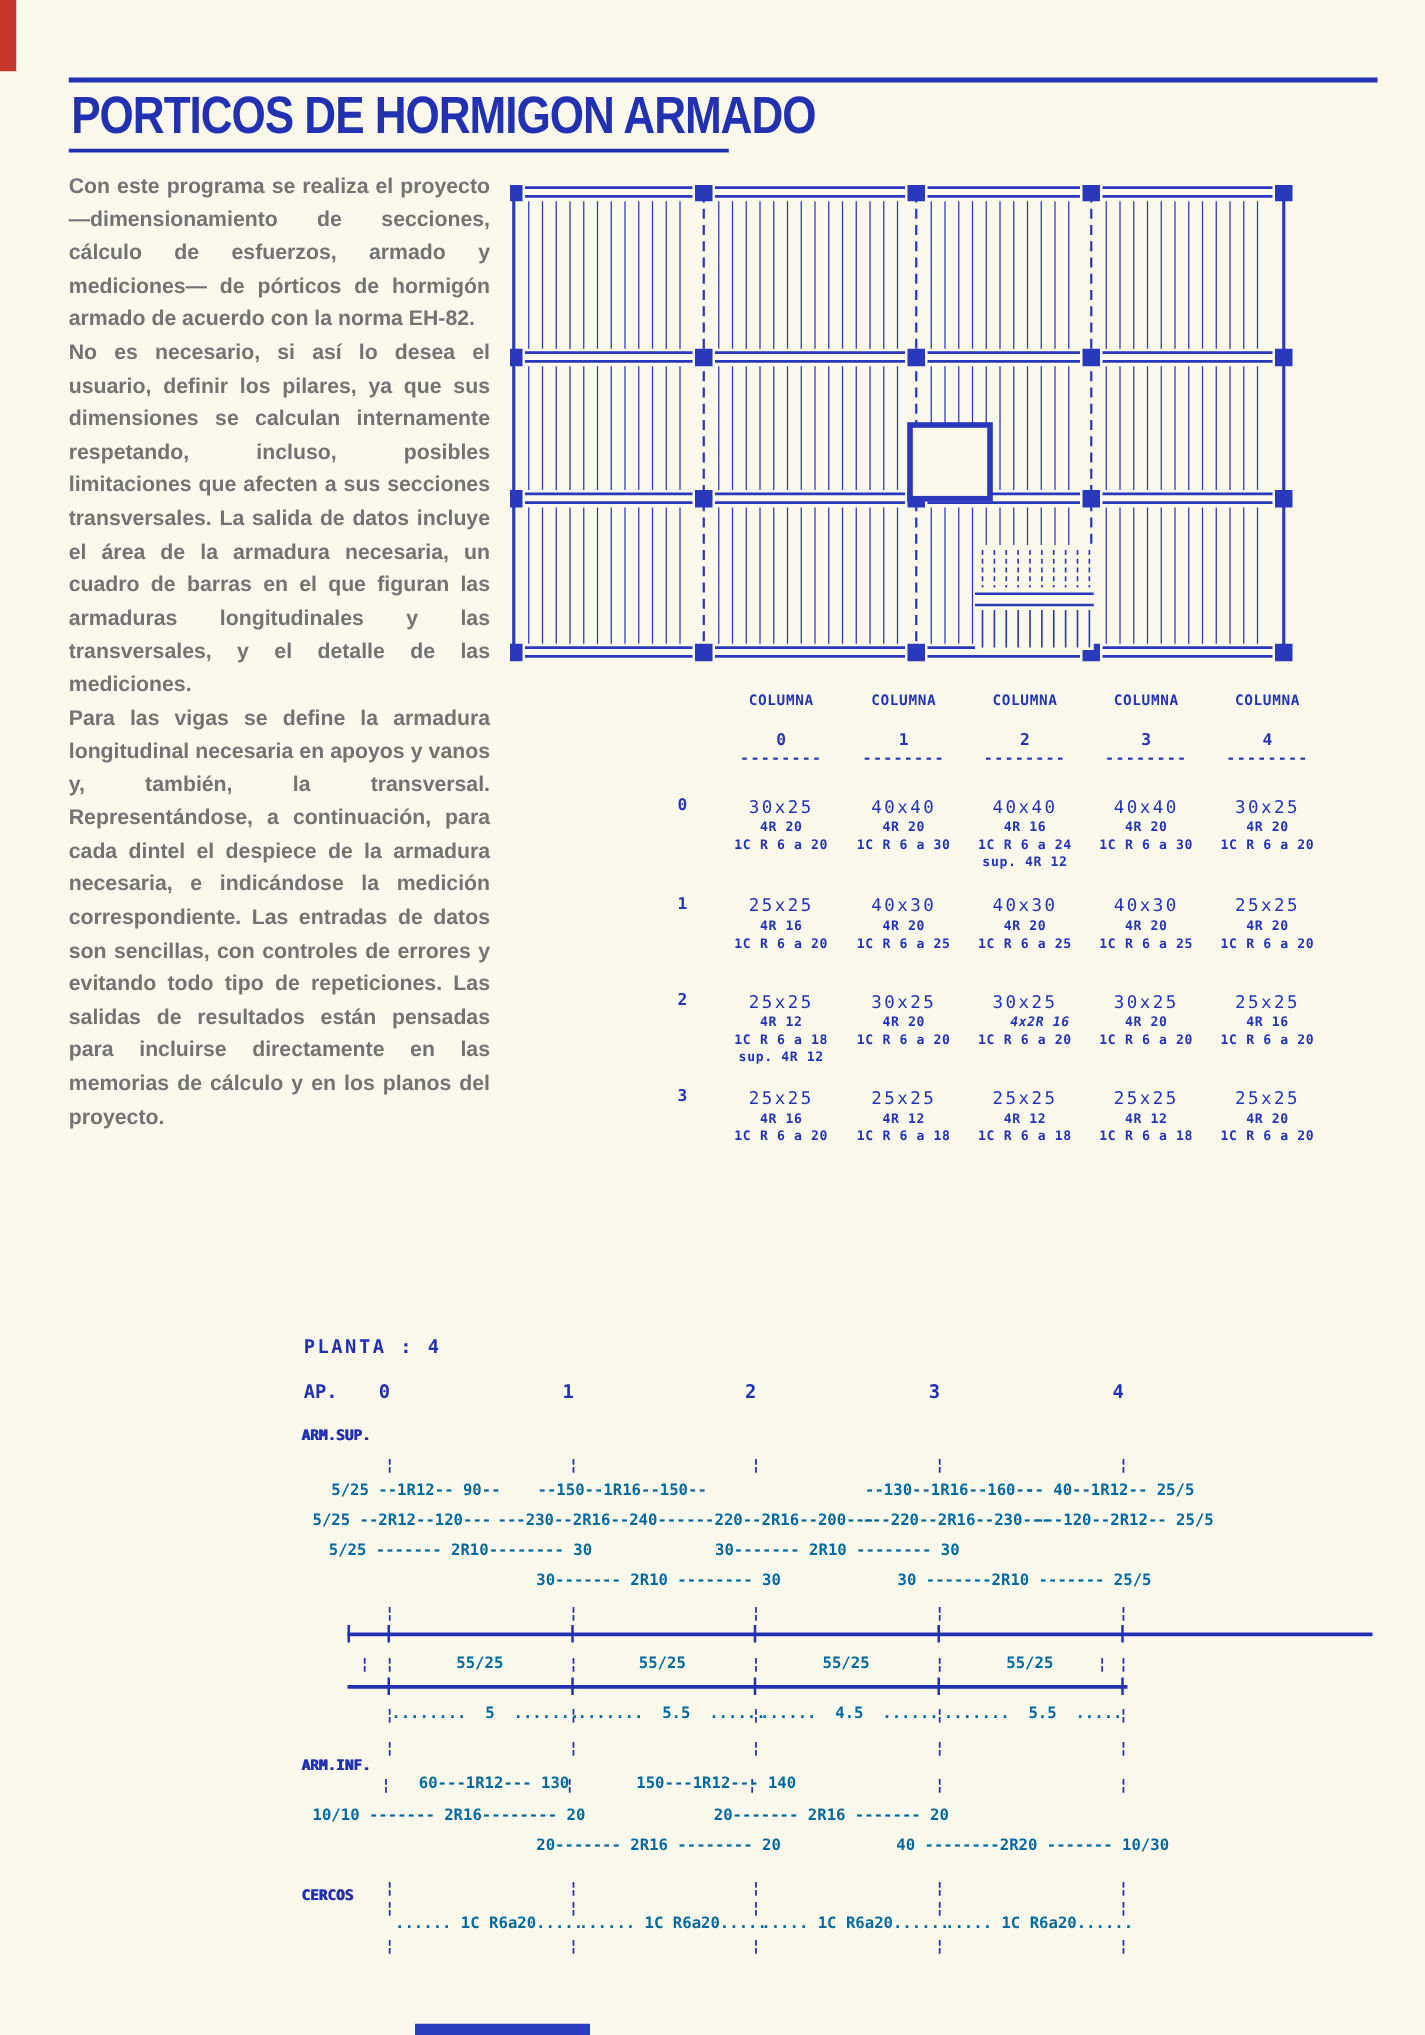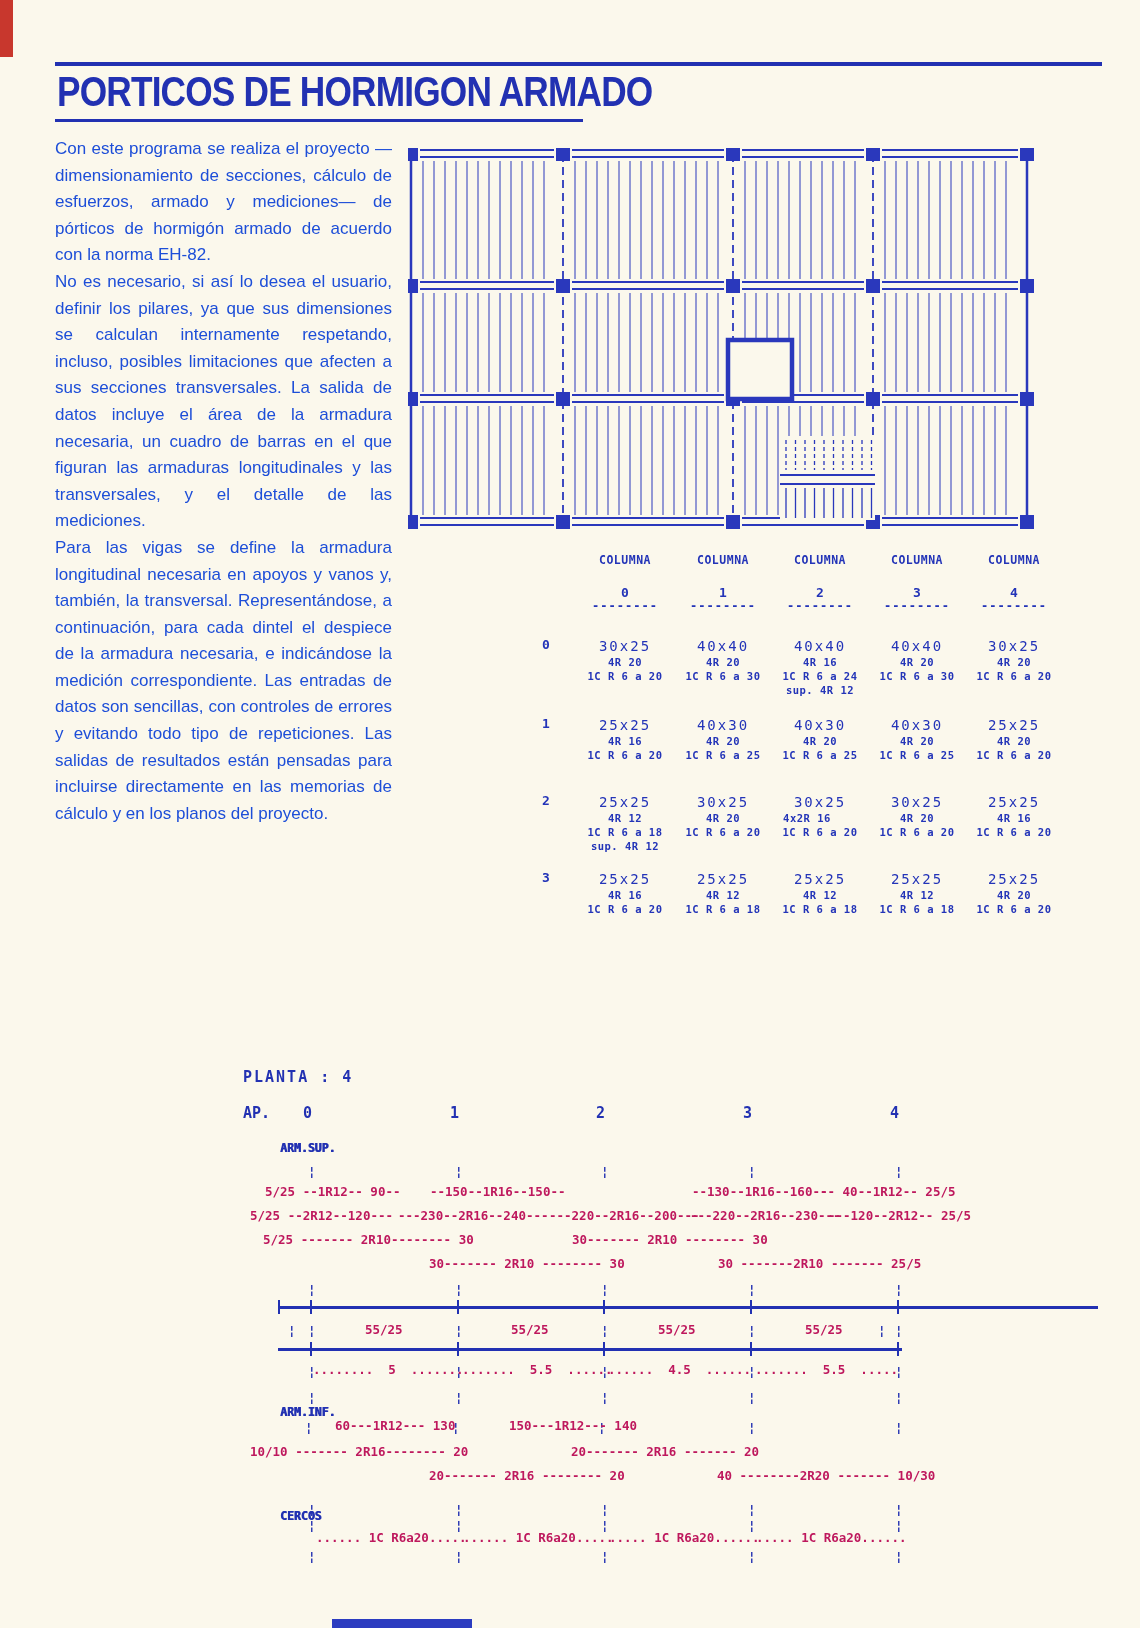--- a/index.html
+++ b/index.html
@@ -11,43 +11,43 @@
   .red-strip{position:absolute;left:0;top:0;width:13px;height:57px;background:#c8372d;}
   .rule-top{position:absolute;left:55px;top:62px;width:1047px;height:4px;background:#2231b2;}
   .rule-under{position:absolute;left:55px;top:119px;width:528px;height:3px;background:#2231b2;}
   .title{
     position:absolute;left:57px;top:68px;margin:0;
     font:bold 42px "Liberation Sans",sans-serif;color:#2231b2;
     transform:scaleX(0.84);transform-origin:0 0;white-space:nowrap;letter-spacing:-1px;
   }
   .intro{
     position:absolute;left:55px;top:136px;width:337px;
-    font-size:17px;line-height:26.6px;color:#1d4ed8;text-align:justify;font-weight:normal;
+    font-size:17px;line-height:26.6px;color:#737373;text-align:justify;font-weight:bold;
   }
   .intro p{margin:0;}
   .plan-wrap{position:absolute;left:408px;top:148px;width:632px;height:384px;}
   
   .col-table{position:absolute;left:540px;top:553px;width:575px;height:390px;
     font-family:"DejaVu Sans Mono",monospace;color:#2334b8;}
   .ct-cell{position:absolute;width:110px;text-align:center;white-space:pre;}
   .ct-head{font:bold 11.5px "DejaVu Sans Mono",monospace;letter-spacing:0.5px;}
   .ct-num{font:bold 13px "DejaVu Sans Mono",monospace;}
   .ct-dash{font:bold 12px "DejaVu Sans Mono",monospace;letter-spacing:1px;}
   .ct-size{font:14px "DejaVu Sans Mono",monospace;letter-spacing:2px;line-height:18px;}
   .ct-detail{font:bold 10.5px "DejaVu Sans Mono",monospace;letter-spacing:0.5px;line-height:14px;}
   .ct-index{position:absolute;font:bold 13px "DejaVu Sans Mono",monospace;}
   
   .despiece-title{position:absolute;left:288px;top:996px;
     font:bold 17px "DejaVu Sans Mono",monospace;letter-spacing:11px;color:#2231b2;white-space:nowrap;}
   .planta{position:absolute;left:243px;top:1068px;font:bold 15px "DejaVu Sans Mono",monospace;letter-spacing:2px;color:#2231b2;}
   .ap-label{position:absolute;left:243px;top:1104px;font:bold 15px "DejaVu Sans Mono",monospace;color:#2231b2;}
   .ap-num{position:absolute;top:1104px;font:bold 15px "DejaVu Sans Mono",monospace;color:#2231b2;}
   .sec-label{position:absolute;left:241px;font:bold 11.5px "DejaVu Sans Mono",monospace;color:#2231b2;
-    text-shadow:0.7px 0 0 #2231b2;margin-left:39px;}
-  .dseg{position:absolute;font:bold 12.5px "DejaVu Sans Mono",monospace;color:#be185d;white-space:pre;}
+    text-shadow:0.7px 0 0 #2231b2;}
+  .dseg{position:absolute;font:bold 12.5px "DejaVu Sans Mono",monospace;color:#0369a1;white-space:pre;}
   .tick{position:absolute;font:bold 12.5px "DejaVu Sans Mono",monospace;color:#2231b2;}
   .beam{position:absolute;background:#2231b2;}
   .beam-tick{position:absolute;width:2px;height:14px;background:#2231b2;}
   .bottom-bar{position:absolute;left:332px;top:1619px;width:140px;height:9px;background:#2b3cc0;}
 </style>
 </head>
 <body>
 
 <div class="page">
   <div class="red-strip"></div>
@@ -345,21 +345,21 @@
       <div class="ct-cell ct-detail" style="left: 419px; top: 195px;">1C R 6 a 20</div>
       <div class="ct-index" style="left: 2px; top: 240px;">2</div>
       <div class="ct-cell ct-size" style="left: 30px; top: 240px;">25x25</div>
       <div class="ct-cell ct-detail" style="left: 30px; top: 258px;">4R 12</div>
       <div class="ct-cell ct-detail" style="left: 30px; top: 272px;">1C R 6 a 18</div>
       <div class="ct-cell ct-detail" style="left: 30px; top: 286px;">sup. 4R 12</div>
       <div class="ct-cell ct-size" style="left: 128px; top: 240px;">30x25</div>
       <div class="ct-cell ct-detail" style="left: 128px; top: 258px;">4R 20</div>
       <div class="ct-cell ct-detail" style="left: 128px; top: 272px;">1C R 6 a 20</div>
       <div class="ct-cell ct-size" style="left: 225px; top: 240px;">30x25</div>
-      <div class="ct-cell ct-detail" style="left: 212px; top: 258px;">4x2R 16</div>
+      <div class="ct-cell ct-detail" style="left: 237px; top: 258px; font-style: italic;">4x2R 16</div>
       <div class="ct-cell ct-detail" style="left: 225px; top: 272px;">1C R 6 a 20</div>
       <div class="ct-cell ct-size" style="left: 322px; top: 240px;">30x25</div>
       <div class="ct-cell ct-detail" style="left: 322px; top: 258px;">4R 20</div>
       <div class="ct-cell ct-detail" style="left: 322px; top: 272px;">1C R 6 a 20</div>
       <div class="ct-cell ct-size" style="left: 419px; top: 240px;">25x25</div>
       <div class="ct-cell ct-detail" style="left: 419px; top: 258px;">4R 16</div>
       <div class="ct-cell ct-detail" style="left: 419px; top: 272px;">1C R 6 a 20</div>
       <div class="ct-index" style="left: 2px; top: 317px;">3</div>
       <div class="ct-cell ct-size" style="left: 30px; top: 317px;">25x25</div>
       <div class="ct-cell ct-detail" style="left: 30px; top: 335px;">4R 16</div>

